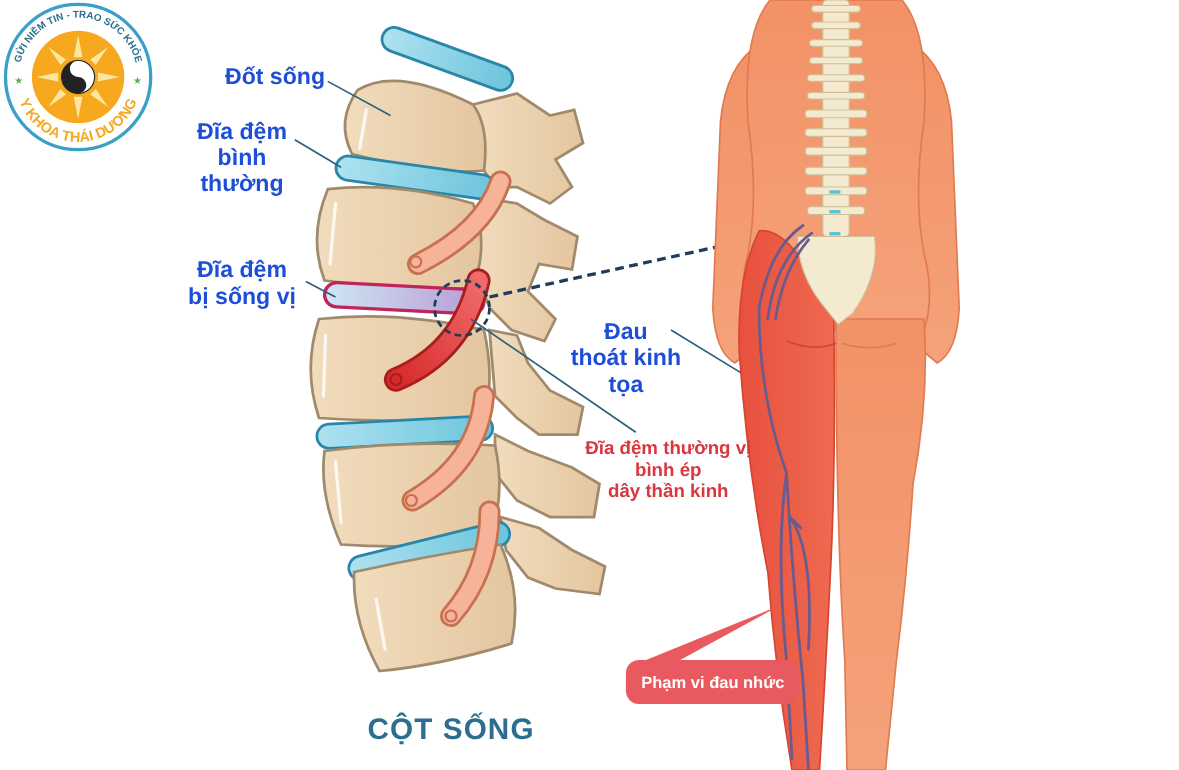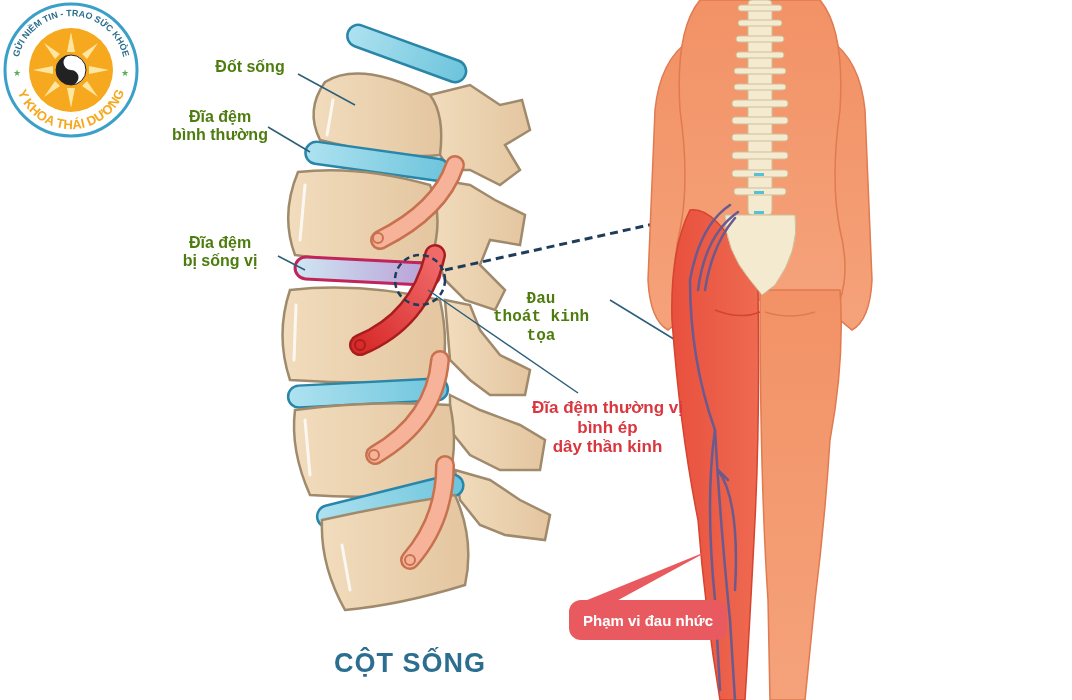--- a/index.html
+++ b/index.html
@@ -1,19 +1,19 @@
 <!DOCTYPE html>
 <html><head>
 <meta charset="utf-8">
 <style>
   html, body { margin:0; padding:0; background:#ffffff; }
   body { width:1072px; height:700px; position:relative; overflow:hidden; font-family:"Liberation Sans", sans-serif; }
   .stage { position:absolute; left:0; top:0; width:1072px; height:700px; }
   .lbl { position:absolute; font-family:"Liberation Sans", sans-serif; font-weight:bold; text-align:center; line-height:1.15; }
-  .blue { color:#4d7c0f; font-size:16px; }
+  .blue { color:#1d4ed8; font-size:21px; }
   .red { color:#d9363e; font-size:17px; }
   .title { color:#2c6e8f; font-size:27px; letter-spacing:1px; }
   .callout { position:absolute; left:537px; top:600px; width:158px; height:40px; background:#e85a5f; border-radius:12px; color:#fff; font-weight:bold; font-size:15px; display:flex; align-items:center; justify-content:center; font-family:"Liberation Sans", sans-serif;margin-left:32px; }
   .logo-text { font-family:"Liberation Sans", sans-serif; font-weight:bold; }
 </style>
 </head>
 <body>
 
 <div class="stage">
 
@@ -196,21 +196,21 @@
   <div class="lbl blue" style="left:160px;top:108px;width:120px;">
     <div>Đĩa đệm</div>
     <div>bình thường</div>
   </div>
 
   <div class="lbl blue" style="left:165px;top:234px;width:110px;">
     <div>Đĩa đệm</div>
     <div>bị sống vị</div>
   </div>
 
-  <div class="lbl blue" style="left:476px;top:290px;width:130px;font-family:Liberation Mono, monospace;">
+  <div class="lbl blue" style="left:504px;top:290px;width:130px;">
     <div>Đau</div>
     <div>thoát kinh tọa</div>
   </div>
 
   <div class="lbl red" style="left:525px;top:398px;width:165px;">
     <div>Đĩa đệm thường vị</div>
     <div>bình ép</div>
     <div>dây thần kinh</div>
   </div>
 

